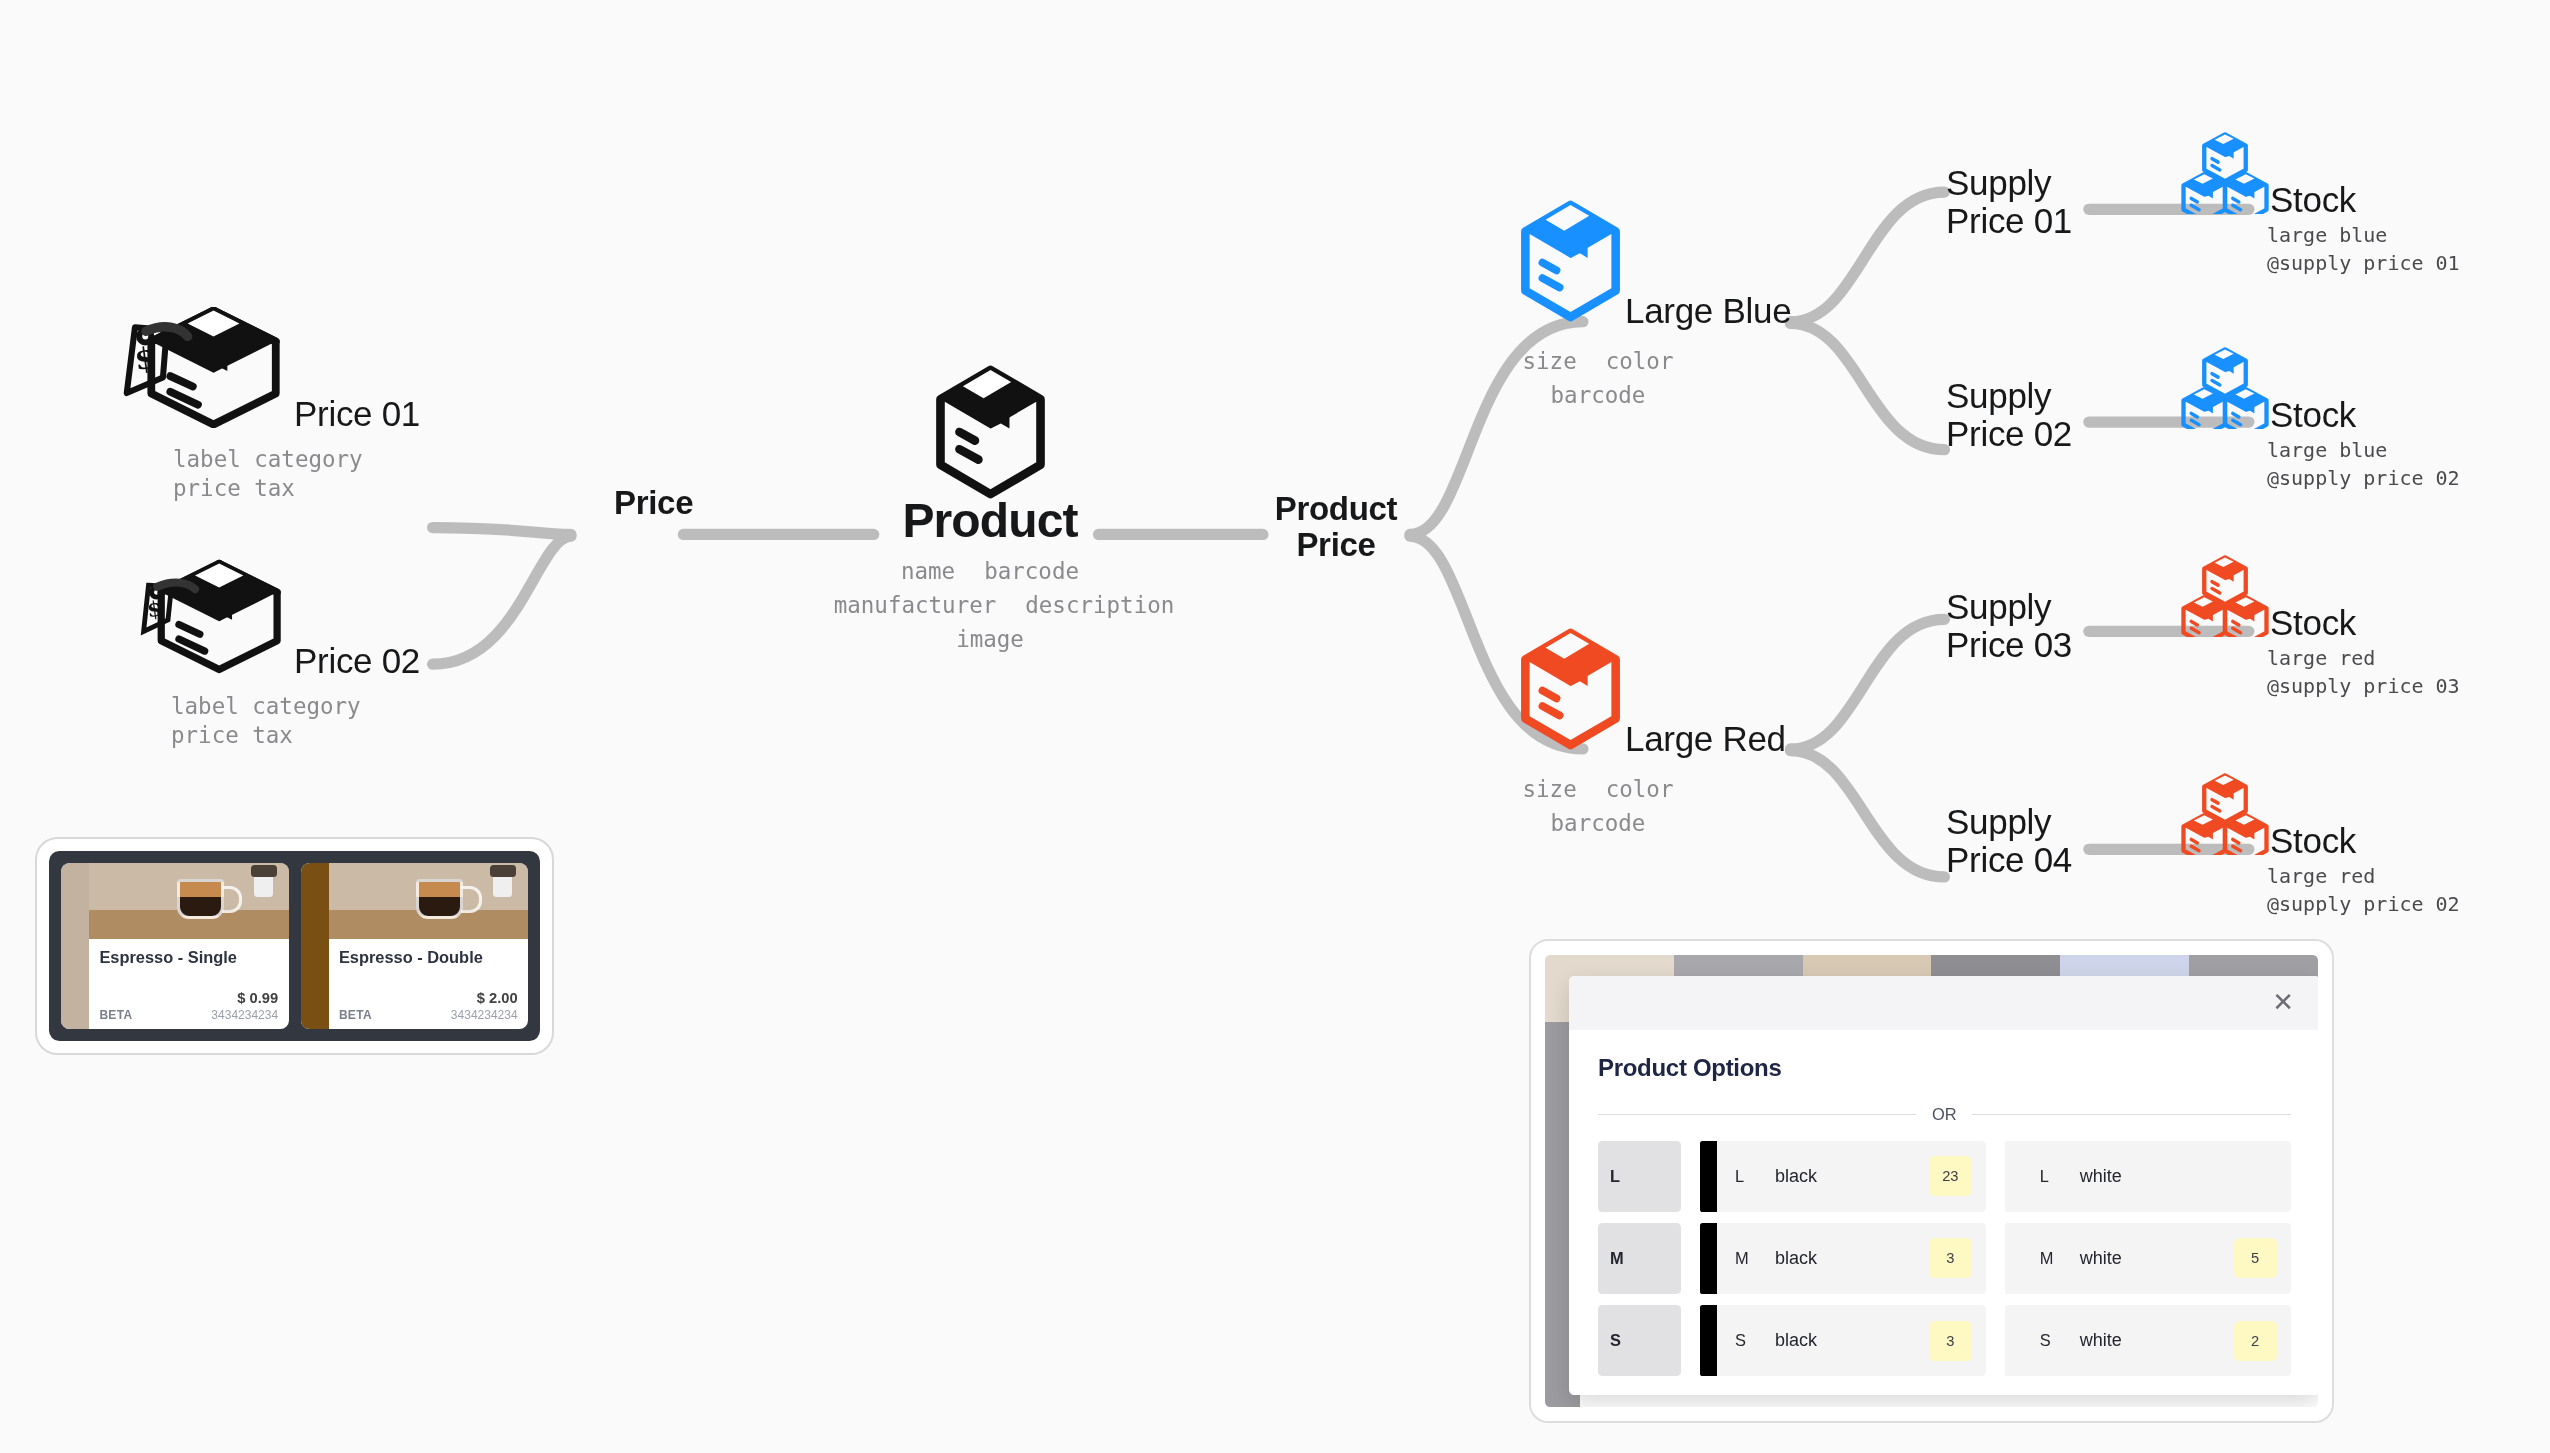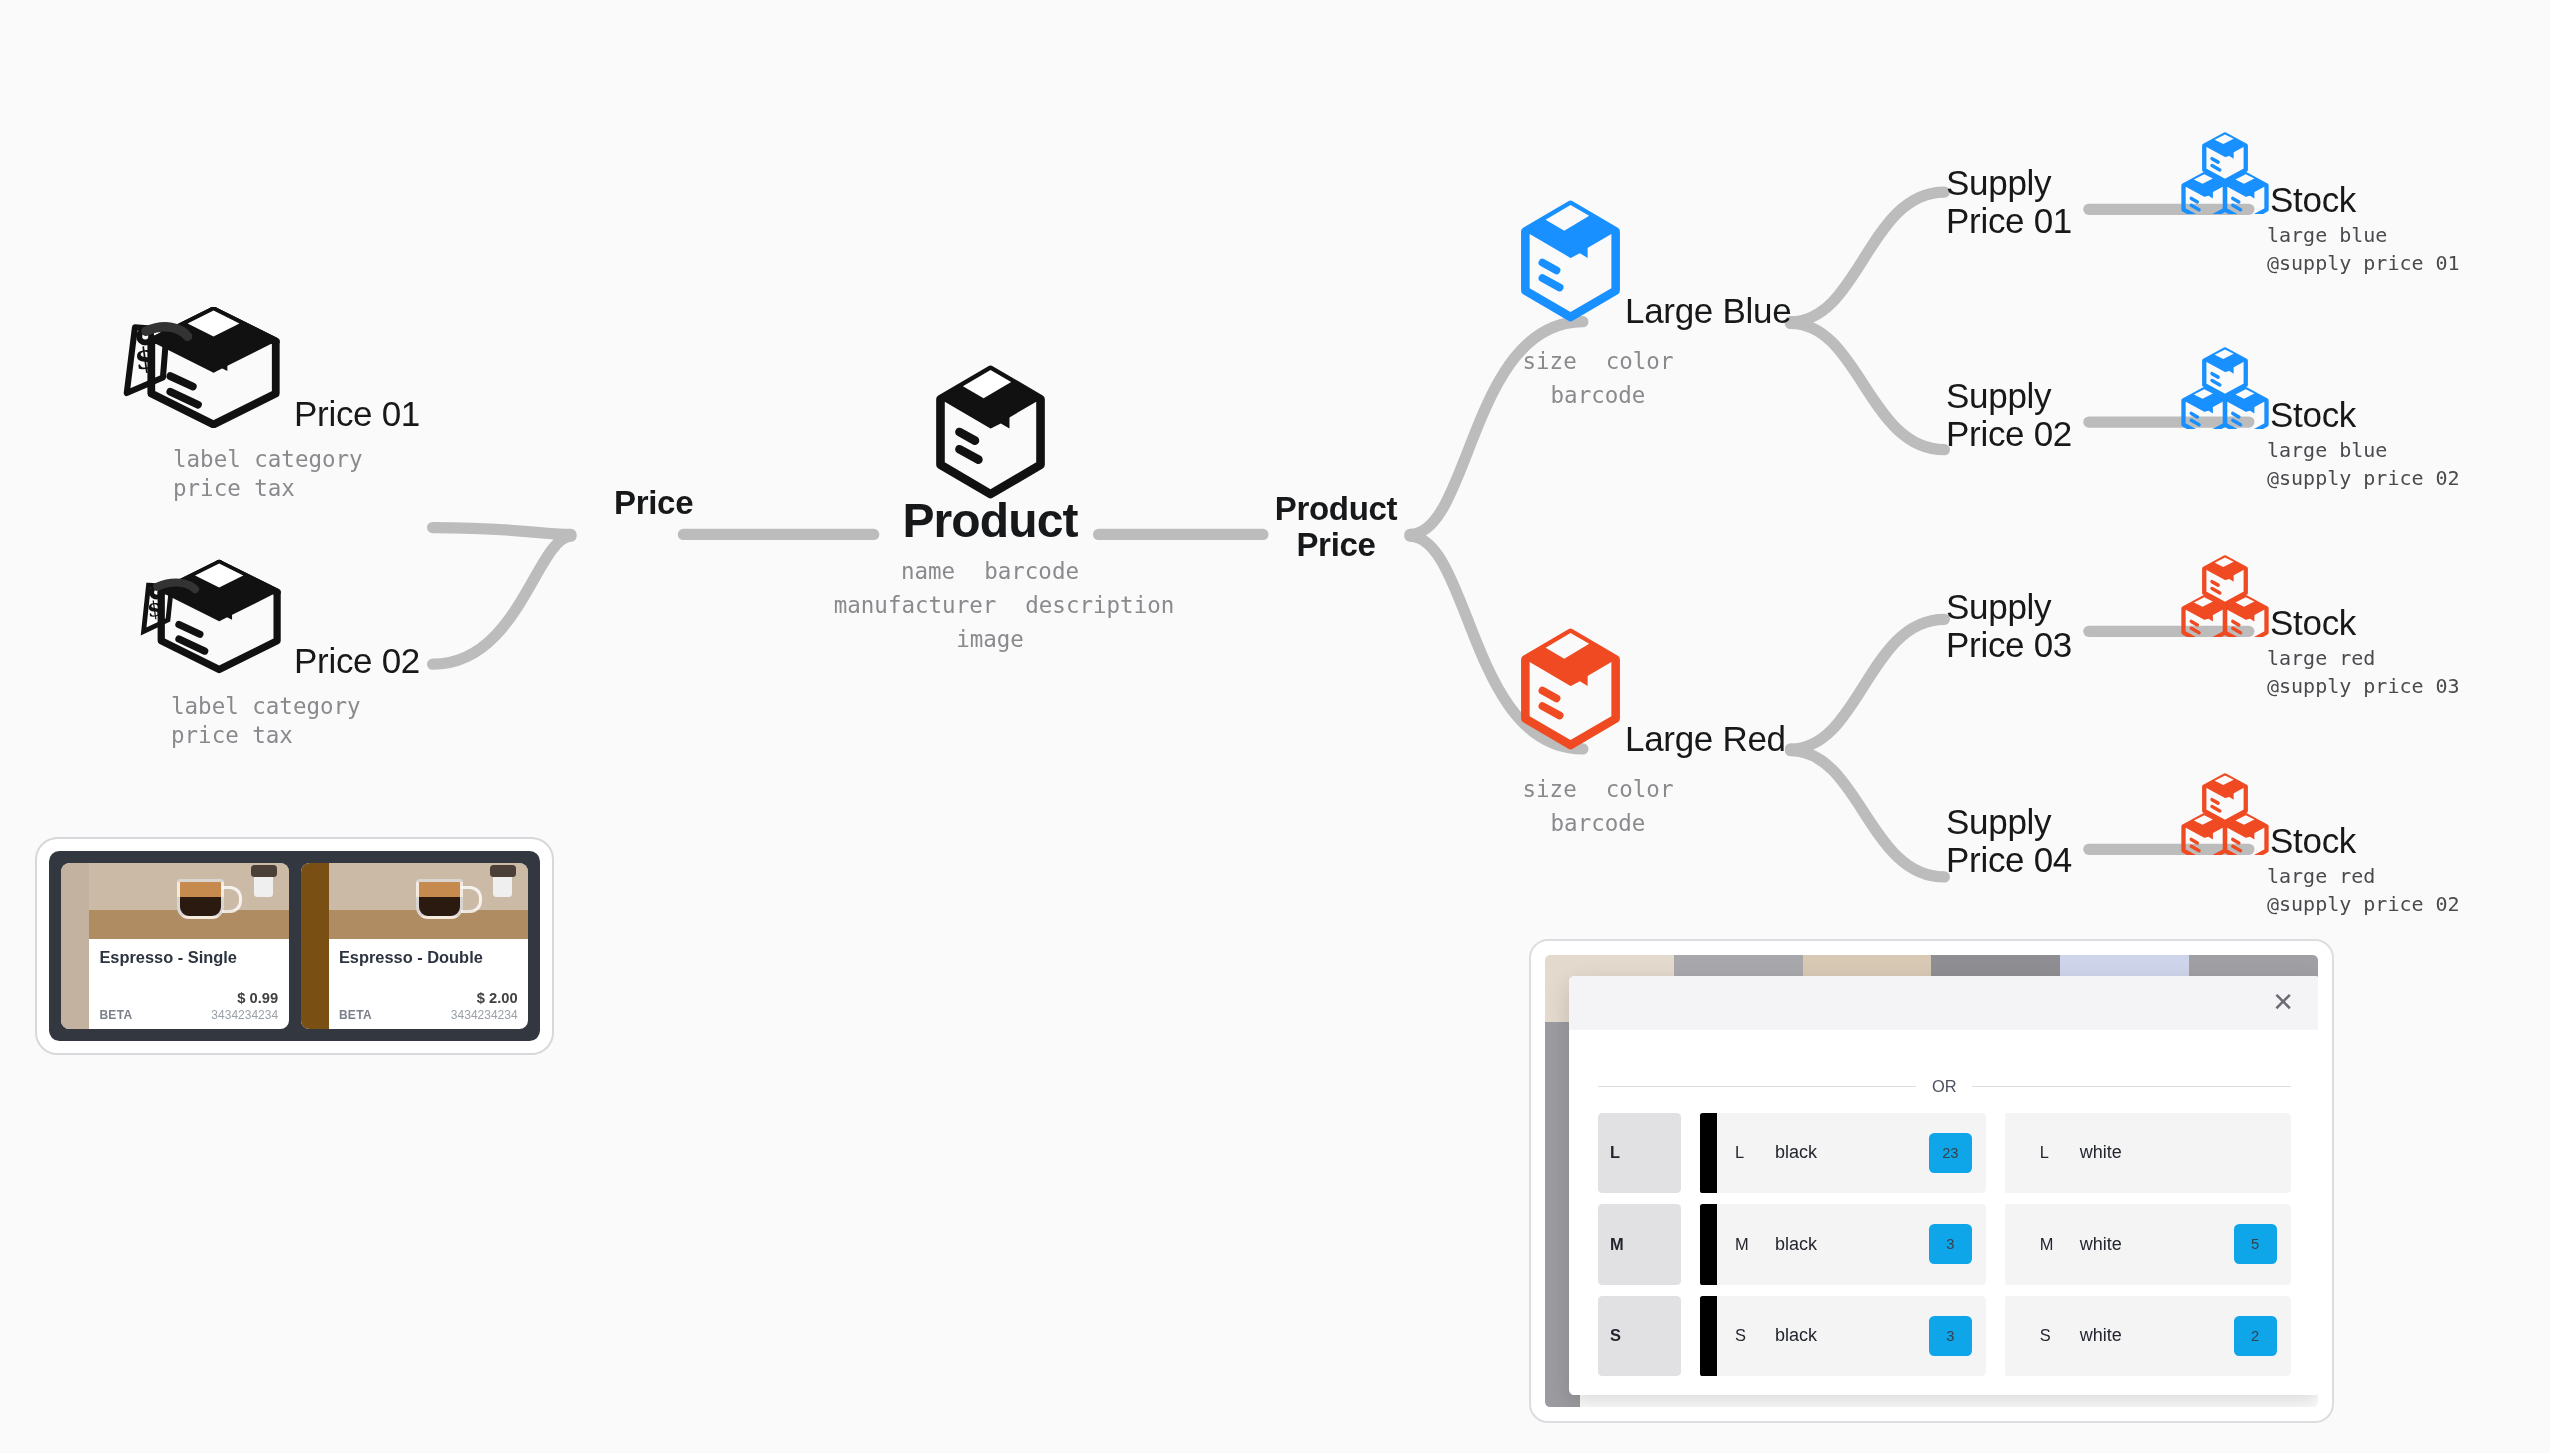--- a/index.html
+++ b/index.html
@@ -128,21 +128,21 @@
   .opt-chip{
     flex:1;background:#f4f4f5;border-radius:4.3px;display:flex;align-items:center;
     position:relative;padding:0 14px 0 35px;cursor:pointer;
   }
   .opt-chip .swatch{
     position:absolute;left:0;top:0;bottom:0;width:17.3px;border-radius:2.6px 0 0 2.6px;
   }
   .opt-chip .lbl-size{font-size:16.4px;color:#23262e;width:40px;}
   .opt-chip .lbl-name{font-size:18px;color:#23262e;flex:1;}
   .opt-chip .qty{
-    min-width:29px;height:40px;background:#0ea5e9;border-radius:5.2px;
+    min-width:29px;height:40px;background:#fef9c3;border-radius:5.2px;
     display:flex;align-items:center;justify-content:center;
     font-size:14.7px;color:#3a3f49;padding:0 7px;
   }
   .opt-chip .qty.empty{background:transparent;}
 </style>
 </head>
 <body>
 
 <div class="stage">
 
@@ -562,20 +562,21 @@
       <div class="bg-strip"></div>
       <div class="bg-card"></div>
       <div class="bg-word1">sp</div>
       <div class="bg-word2">ET</div>
 
       <div class="modal">
         <div class="modal-topbar">
           <div class="modal-close">✕</div>
         </div>
         <div class="modal-body">
+          <div class="modal-title">Product Options</div>
 
 
           <div class="or-sep">
             <span class="ln"></span>
             <span>OR</span>
             <span class="ln"></span>
           </div>
 
           <div class="opt-grid">
 

